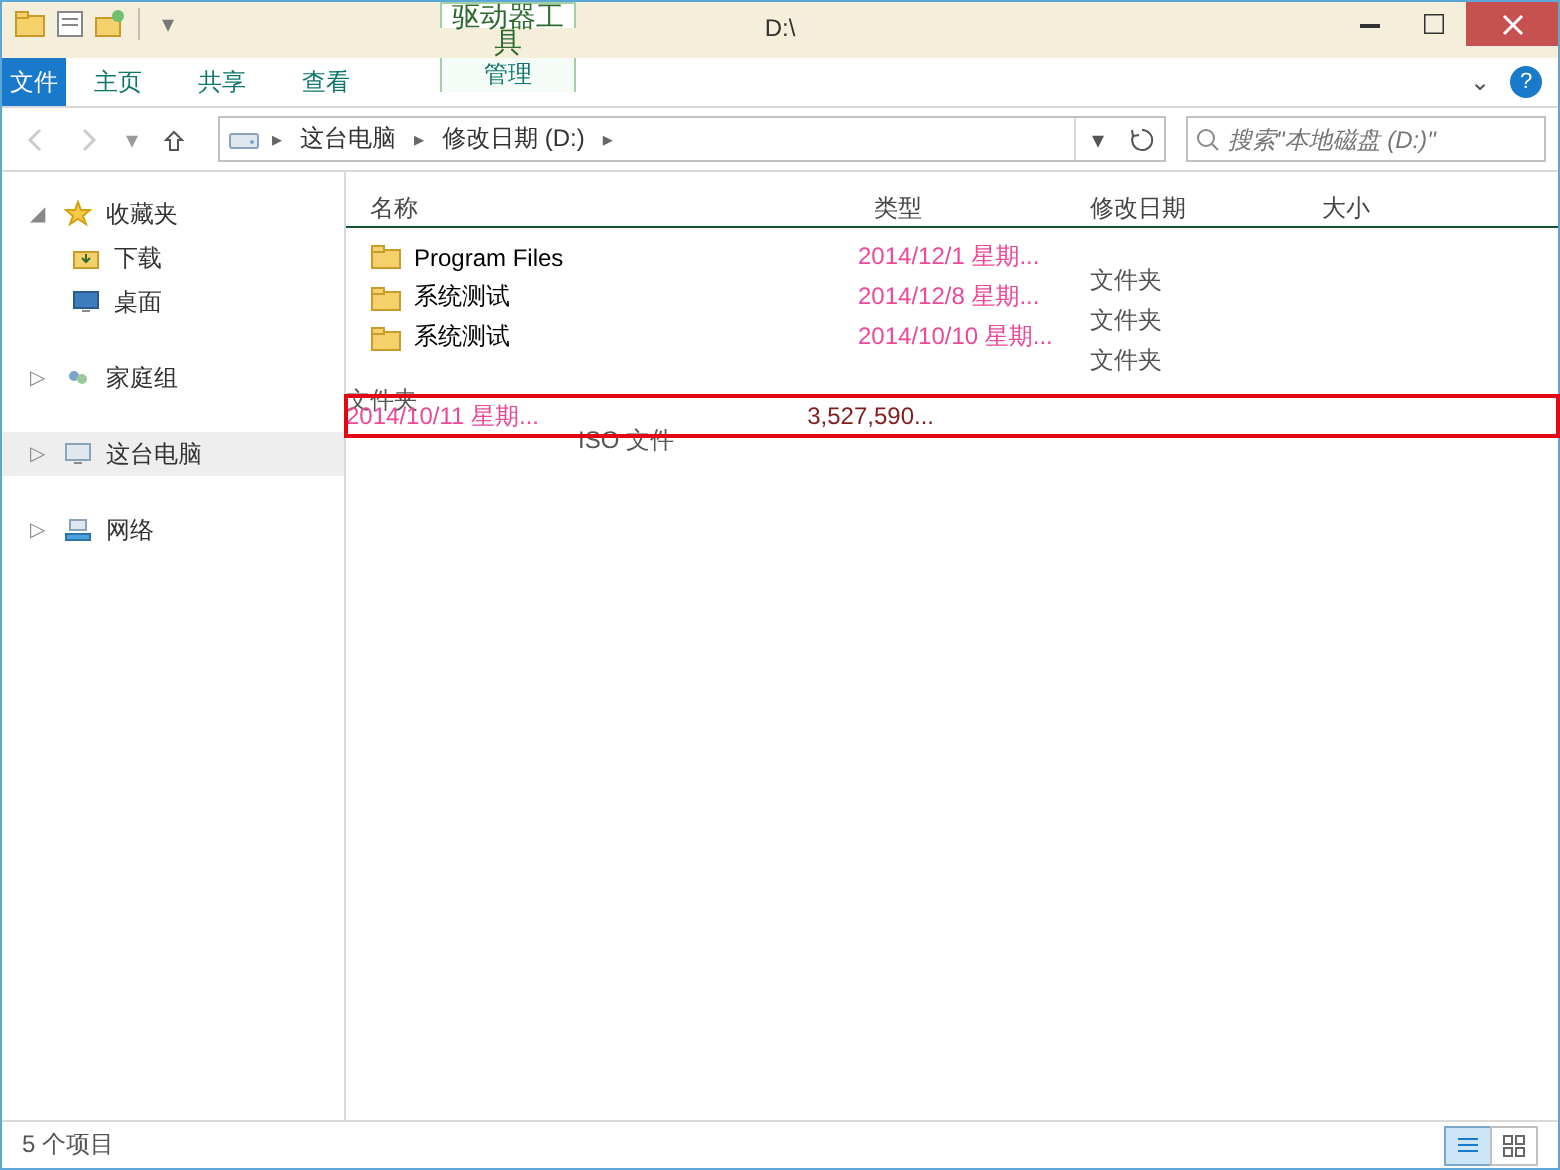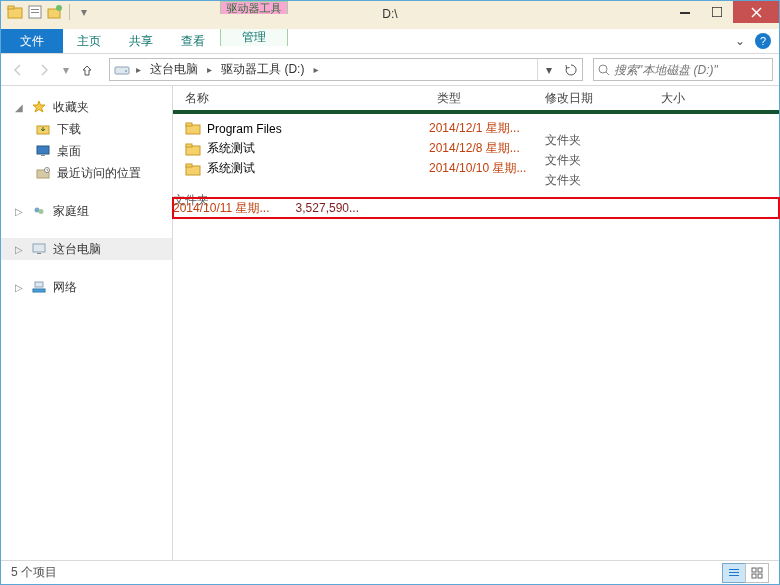--- a/index.html
+++ b/index.html
@@ -10,26 +10,26 @@
 .titlebar { height: 28px; background: #f5eeda; display: flex; align-items: flex-start; position: relative; }
 .qat { display: flex; align-items: center; height: 22px; padding-left: 6px; gap: 4px; }
 .qat-icon { width: 16px; height: 16px; display: flex; align-items: center; justify-content: center; }
 .qat-sep { width: 1px; height: 16px; background: #c9bfa1; margin: 0 2px; }
 .title-center { position: absolute; left: 50%; transform: translateX(-50%); top: 6px; color: #333; }
 .win-controls { position: absolute; right: 0; top: 0; display: flex; }
 .win-btn { width: 32px; height: 22px; display: flex; align-items: center; justify-content: center; color: #333; }
 .win-btn.close { width: 46px; background: #c75050; color: #fff; }
 
 .ctx-tab { position: absolute; left: 219px; top: 0; width: 68px; height: 28px; display: flex; flex-direction: column; }
-.ctx-tab-top { height: 13px; background: #f9a8d4; color: #2d6b30; font-size: 11px; text-align: center; line-height: 13px; border: 1px solid #a3d1a5; border-bottom: none; }
+.ctx-tab-top { height: 13px; background: #ffffff; color: #2d6b30; font-size: 14px; text-align: center; line-height: 13px; border: 1px solid #a3d1a5; border-bottom: none; }
 
 
 .ribbon-tabs { height: 25px; background: #fff; border-bottom: 1px solid #d9d9d9; display: flex; align-items: stretch; position: relative; }
 .tab { padding: 0 14px; display: flex; align-items: center; color: #0f766e; }
-.tab.file { background: #1979ca; color: #fff; padding: 0 19px; }
+.tab.file { background: #1979ca; color: #fff; padding: 0 4px; }
 .tab.ctx { position: absolute; left: 219px; width: 68px; justify-content: center; border: 1px solid #a3d1a5; border-top: none; border-bottom: none; background: #f5fbf6; }
 .ribbon-right { position: absolute; right: 8px; top: 4px; display: flex; gap: 8px; align-items: center; }
 .caret-down { width: 14px; height: 14px; display:flex; align-items:center; justify-content:center; color:#555;}
 .help-icon { width: 16px; height: 16px; border-radius: 50%; background: #1979ca; color: #fff; display: flex; align-items: center; justify-content: center; font-size: 11px; }
 
 
 .navbar { height: 32px; border-bottom: 1px solid #d9d9d9; display: flex; align-items: center; padding: 0 6px; gap: 4px; }
 .nav-arrow { width: 22px; height: 22px; display: flex; align-items: center; justify-content: center; color: #b0b0b0; }
 .nav-arrow.disabled { color: #ccc; }
 .nav-up { width: 20px; height: 22px; display:flex; align-items:center; justify-content:center; color:#555; }
@@ -48,31 +48,31 @@
 .navpane { width: 172px; border-right: 1px solid #d9d9d9; padding: 10px 0; overflow: hidden; }
 .nav-group { margin-bottom: 16px; }
 .nav-item { display: flex; align-items: center; height: 22px; padding-left: 14px; gap: 6px; }
 .nav-item.sub { padding-left: 34px; }
 .nav-item-icon { width: 16px; height: 16px; display: flex; align-items:center; justify-content:center; }
 .nav-item-label { color: #333; }
 .expander { width: 10px; color: #888; font-size: 10px; }
 
 
 .content { flex: 1; display: flex; flex-direction: column; }
-.col-headers { height: 28px; border-bottom: 4px solid #14532d; display: flex; align-items: center; color: #444; }
+.col-headers { height: 28px; border-bottom: 1px solid #14532d; display: flex; align-items: flex-end; color: #444; }
 .col { padding-left: 8px; }
 .col-name { width: 256px; padding-left: 12px;}
 .col-date { width: 116px; }
 .col-type { width: 108px; }
 .col-size { width: 80px; }
 .file-list { flex: 1; padding-top: 4px; }
 .row { height: 20px; display: flex; align-items: center; }
 .row.highlight { outline: 2px solid #e30613; outline-offset: -1px; }
 .cell-name { width: 256px; display: flex; align-items: flex-end; gap: 6px; padding-left: 12px; }
-.cell-date { width: 116px; color: #c2410c; }
+.cell-date { width: 116px; color: #ec4899; }
 .cell-type { width: 108px; color: #555; margin-top: 24px; }
 .cell-size { width: 80px; color: #7f1d1d; text-align: right; padding-right: 10px;}
 .file-ico { width: 16px; height: 16px; }
 
 
 .statusbar { height: 24px; border-top: 1px solid #d9d9d9; display: flex; align-items: center; padding: 0 10px; color: #555; }
 .view-btns { margin-left: auto; display: flex; gap: 0; }
 .view-btn { width: 24px; height: 20px; border: 1px solid #c0c0c0; display: flex; align-items:center; justify-content:center; margin-left: -1px; color:#666; }
 .view-btn.active { background: #cde6f7; border-color: #7aa7c7; color:#1979ca; }
 
@@ -164,21 +164,21 @@
     <div class="addr-box">
       <span class="addr-drive-icon">
           <svg width="16" height="16">
             <rect x="1" y="5" width="14" height="7" rx="1" fill="#dfe7ef" stroke="#8aa3b8"></rect>
             <circle cx="12" cy="9" r="1" fill="#7aa7c7"></circle>
           </svg>
         </span>
       <span class="crumb-sep">▸</span>
       <span class="crumb">这台电脑</span>
       <span class="crumb-sep">▸</span>
-      <span class="crumb">驱动器工具 (D:)</span>
+      <span class="crumb">修改日期 (D:)</span>
       <span class="crumb-sep">▸</span>
       <div class="addr-right-btns">
         <div class="addr-btn">▾</div>
         <div class="addr-btn">
             <svg width="12" height="12">
               <path d="M6 1 A5 5 0 1 1 1.5 4" fill="none" stroke="currentColor"></path>
               <path d="M1 1 L1.5 4 L4.5 3.5" fill="none" stroke="currentColor"></path>
             </svg>
           </div>
       </div>
@@ -217,30 +217,20 @@
           <span class="nav-item-label">下载</span>
         </div>
         <div class="nav-item sub">
           <span class="nav-item-icon">
               <svg width="14" height="14">
                 <rect x="1" y="2" width="12" height="8" fill="#3b7dbf" stroke="#2a5a88"></rect>
                 <rect x="5" y="11" width="4" height="1" fill="#888"></rect>
               </svg>
             </span>
           <span class="nav-item-label">桌面</span>
-        </div>
-        <div class="nav-item sub">
-          <span class="nav-item-icon">
-              <svg width="14" height="14">
-                <rect x="1" y="4" width="12" height="8" fill="#d6c9a6" stroke="#b09e72"></rect>
-                <circle cx="11" cy="4" r="2.5" fill="#fff" stroke="#888"></circle>
-                <path d="M11 3 L11 4 L12 4.5" stroke="#888" fill="none"></path>
-              </svg>
-            </span>
-          <span class="nav-item-label">最近访问的位置</span>
         </div>
       </div>
       <div class="nav-group">
         <div class="nav-item">
           <span class="expander">▷</span>
           <span class="nav-item-icon">
               <svg width="14" height="14">
                 <circle cx="5" cy="6" r="2.5" fill="#7aa7c7"></circle>
                 <circle cx="9" cy="7.5" r="2.5" fill="#9dc79f"></circle>
               </svg>
@@ -323,20 +313,21 @@
             <div class="cell-date">2014/10/10 星期...</div>
             <div class="cell-type">文件夹</div>
             <div class="cell-size"></div>
           </div>
           <div class="row">
             <div class="cell-type">文件夹</div>
             <div class="cell-size"></div>
           </div>
           <div class="row highlight">
             <div class="cell-date">2014/10/11 星期...</div>
+            <div class="cell-type">ISO 文件</div>
             <div class="cell-size">3,527,590...</div>
           </div>
         </div>
     </div>
   </div>
 
   <div class="statusbar">
     <span>5 个项目</span>
     <div class="view-btns">
       <div class="view-btn active">

